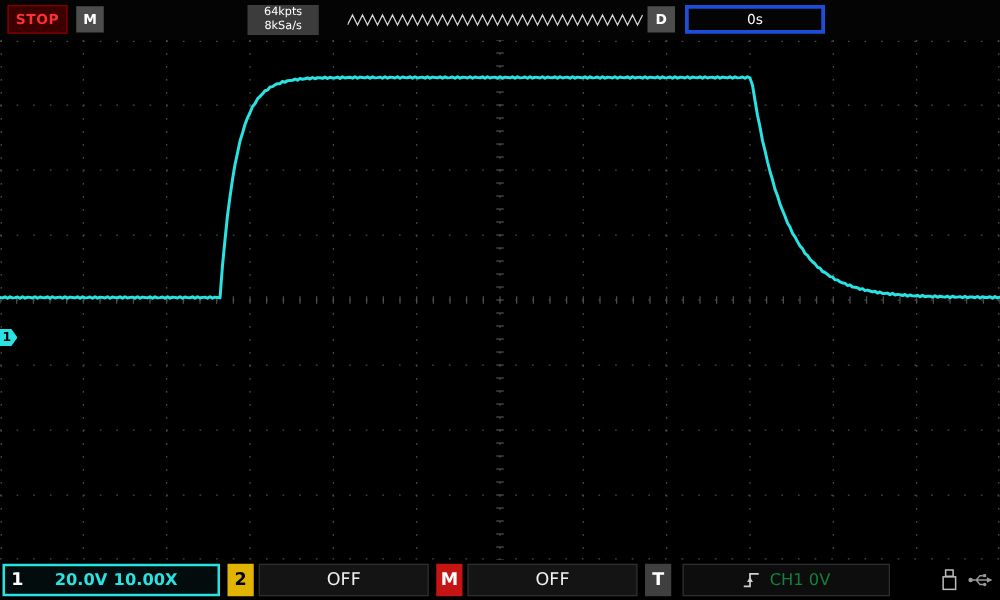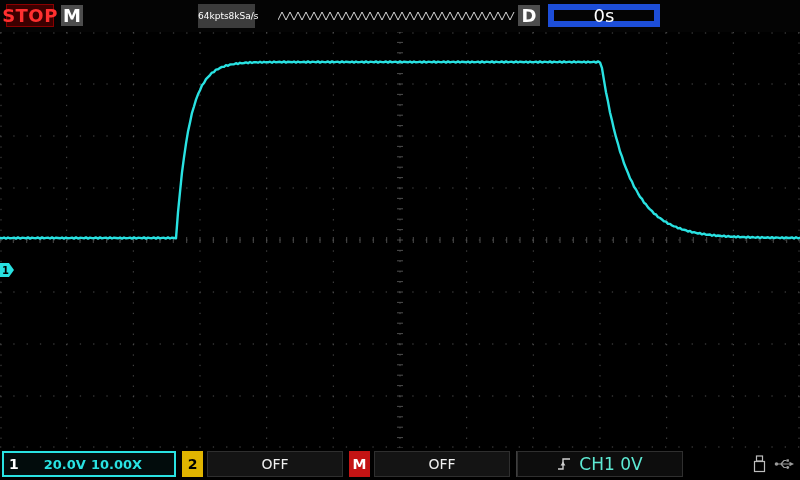--- a/index.html
+++ b/index.html
@@ -2,28 +2,28 @@
 <html><head>
 <meta charset="utf-8">
 <style>
   * { margin:0; padding:0; box-sizing:border-box; }
   html,body { background:#000; }
   body { width:800px; height:480px; font-family:"DejaVu Sans","Liberation Sans",sans-serif; position:relative; overflow:hidden; color:#eee; }
   #screen { position:absolute; top:0; left:0; width:800px; height:480px; background:#000; }
 
   
   .topbar { position:absolute; top:0; left:0; width:800px; height:32px; background:#040404; }
-  .tb-box { position:absolute; display:flex; align-items:center; justify-content:center; font-size:18px; }
+  .tb-box { position:absolute; display:flex; align-items:center; justify-content:center; font-size:11px; }
   .stop-btn { left:6px; top:4px; width:48px; height:23px; background:#3c0000; border:1px solid #8a0000; color:#ff3030; font-weight:bold; letter-spacing:0.5px; }
   .m-btn { left:61px; top:5px; width:22px; height:21px; background:#4d4d4d; color:#fff; font-weight:bold; }
   .timebase { left:92px; top:5px; width:100px; height:21px; color:#fff; }
-  .acq-box { left:198px; top:4px; width:57px; height:24px; background:#3c3c3c; color:#fff; flex-direction:row; line-height:11px; font-size:9px;justify-content:space-between; }
+  .acq-box { left:198px; top:4px; width:57px; height:24px; background:#3c3c3c; color:#fff; flex-direction:column; line-height:11px; font-size:9px; }
   .preview { position:absolute; left:278px; top:8px; }
   .d-btn { left:518px; top:5px; width:22px; height:21px; background:#4d4d4d; color:#fff; font-weight:bold; }
-  .hpos-box { left:548px; top:4px; width:112px; height:23px; border:6px solid #1d4ed8; color:#fff; }
+  .hpos-box { left:548px; top:4px; width:112px; height:23px; border:3px solid #1d4ed8; color:#fff; }
   .freq { right:8px; top:5px; width:110px; height:21px; color:#fff; font-size:14px; justify-content:flex-end; }
 
   
   .scope { position:absolute; top:32px; left:0; width:800px; height:416px; background:#000; }
   .scope svg { display:block; }
   .ch-marker { position:absolute; left:0; top:231px; width:14px; height:14px; background:#29e2e2; color:#000;
                font-size:10px; font-weight:bold; display:flex; align-items:center; padding-left:2px;
                clip-path:polygon(0 0, 64% 0, 100% 50%, 64% 100%, 0 100%); }
 
   
@@ -33,21 +33,21 @@
   .ch1-num { color:#fff; font-size:14px; }
   .dc-icon { display:inline-block; width:15px; }
   .dc-icon .solid { border-top:2px solid #29e2e2; margin-bottom:3px; }
   .dc-icon .dashed { border-top:2px dashed #29e2e2; }
   .badge { font-weight:bold; font-size:14px; }
   .ch2-badge { left:182px; width:21px; background:#e0b400; color:#000; }
   .ch2-off { left:207px; width:136px; background:#141414; border:1px solid #2f2f2f; color:#f0f0f0; font-size:14px; }
   .math-badge { left:349px; width:21px; background:#c41414; color:#fff; }
   .math-off { left:374px; width:136px; background:#141414; border:1px solid #2f2f2f; color:#f0f0f0; font-size:14px; }
   .trig-badge { left:516px; width:21px; background:#3f3f3f; color:#fff; }
-  .trig-box { left:517px; width:166px; background:#0d0d0d; border:1px solid #2f2f2f; color:#5eead4; gap:8px; font-size:17px; }
+  .trig-box { left:546px; width:166px; background:#0d0d0d; border:1px solid #2f2f2f; color:#15803d; gap:8px; font-size:13px; }
   .usb-area { position:absolute; right:6px; top:3px; height:26px; display:flex; align-items:center; gap:8px; }
 </style>
 </head>
 <body>
 
 <div id="screen">
 
   <div class="topbar">
     <div class="tb-box stop-btn">STOP</div>
     <div class="tb-box m-btn">M</div>

